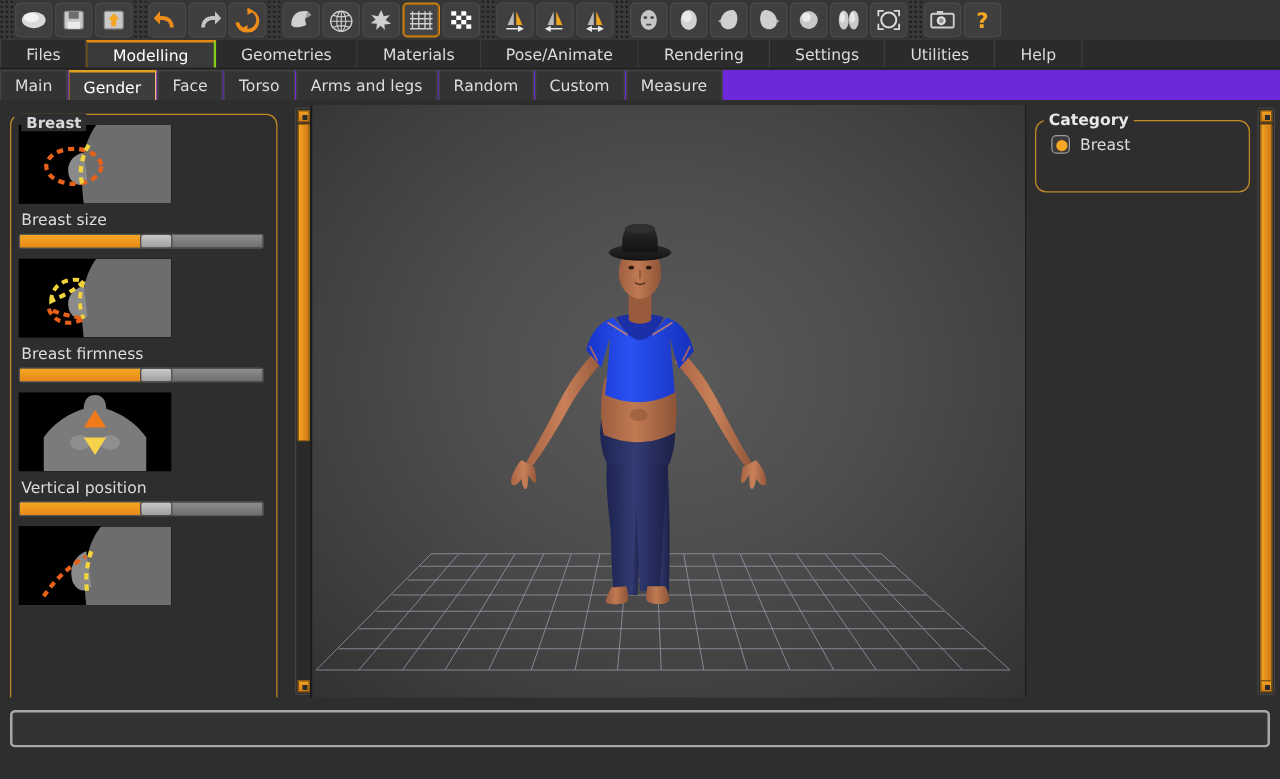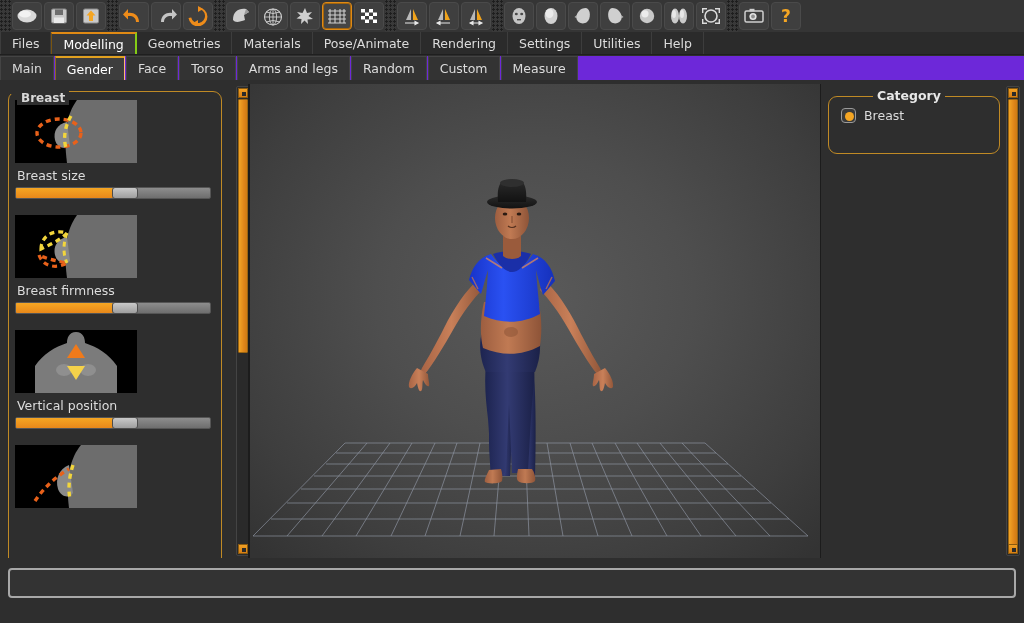--- a/index.html
+++ b/index.html
@@ -36,21 +36,21 @@
   .tb-btn svg { display:block; }
 
   
   .menubar {
     position:absolute; left:0; top:32px; width:1024px; height:23px;
     background:#2b2b2b;
     display:flex; align-items:stretch;
     border-bottom:1px solid #1f1f1f;
   }
   .menu-item {
-    padding:0 11px; display:flex; align-items:center;
+    padding:0 20px; display:flex; align-items:center;
     color:#dcdcdc; font-size:12.5px;
     border-right:1px solid #3d3d3d;
     background:#2b2b2b;
     white-space:nowrap;
   }
   .menu-item:first-child{ border-left:1px solid #3d3d3d; }
   .menu-item.sel {
     background:#3a3a3a; color:#ffffff;
     border-top:2px solid #e08a14;
     border-left:1px solid #7a5510; border-right:2px solid #84cc16;
@@ -84,21 +84,21 @@
   }
   .groupbox {
     position:absolute; left:8px; top:7px; width:214px; height:560px;
     border:1px solid #c08a25; border-radius:9px;
     padding:8px 6px 0 6px;
   }
   .groupbox::before{
     content:""; position:absolute; left:2px; top:-1px; width:52px; height:3px;
     background:#2e2e2e;
   }
-  .slider-block { margin-bottom:16px; }
+  .slider-block { margin-bottom:8px; }
   .thumb-img {
     width:122px; height:63px; background:#000; display:block;
     position:relative; overflow:hidden;
   }
   .slider-label { color:#dcdcdc; font-size:12.5px; margin:5px 0 4px 2px; }
   .slider-track {
     width:196px; height:12px; position:relative;
     background:linear-gradient(180deg,#8d8d8d,#6e6e6e);
     border:1px solid #555; border-radius:2px;
   }
@@ -141,21 +141,21 @@
   }
   .vp-border-l{position:absolute;left:248px;top:84px;width:2px;height:474px;background:#1c1c1c;}
   .vp-border-r{position:absolute;left:818px;top:84px;width:3px;height:474px;background:#1c1c1c;}
 
   
   .rightpanel{ position:absolute; left:824px; top:84px; width:180px; height:474px; }
   .cat-box{
     position:absolute; left:4px; top:12px; width:172px; height:58px;
     border:1px solid #c08a25; border-radius:9px;
   }
-  .cat-title{ position:absolute; left:8px; top:4px; color:#e8e8e8; font-size:12.5px; font-weight:bold; background:#2e2e2e; padding:0 4px;margin-left:38px;}
+  .cat-title{ position:absolute; left:8px; top:4px; color:#e8e8e8; font-size:12.5px; font-weight:bold; background:#2e2e2e; padding:0 4px;}
   .radio-row{ display:flex; align-items:center; height:24px; padding-left:12px; }
   .radio-box{
     width:15px; height:15px; border:1px solid #9a9a9a; border-radius:4px;
     background:#3a3a3a; margin-right:8px; position:relative; flex:0 0 auto;
   }
   .radio-box.on::after{
     content:""; position:absolute; left:3px; top:3px; width:9px; height:9px;
     border-radius:50%; background:#f5a623;
   }
   .radio-label{ color:#dcdcdc; font-size:12.5px; }

